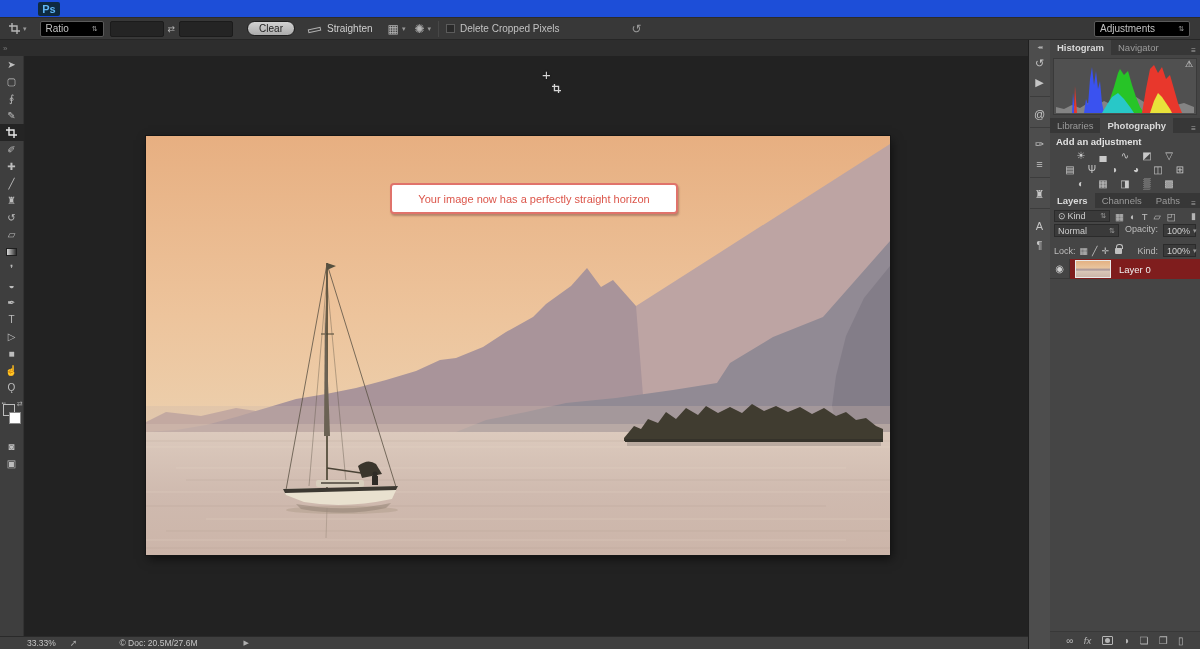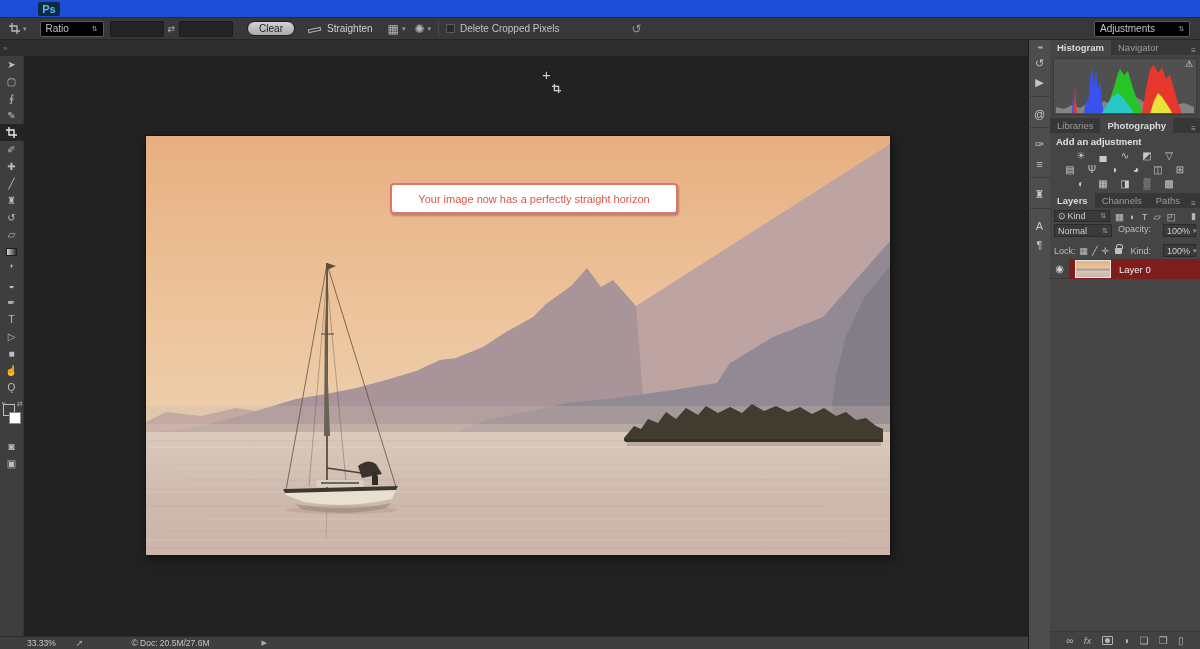--- a/index.html
+++ b/index.html
@@ -45,21 +45,21 @@
 
   
   #pasteboard { left:25px; top:56px; width:1003px; height:580px; background:#222; }
   #canvas { left:146px; top:136px; width:744px; height:419px; box-shadow:0 0 0 1px #161616, 2px 4px 10px rgba(0,0,0,.55); }
   #canvas svg { display:block; }
   #overlay-msg { left:390px; top:183px; width:288px; height:31px; background:#fff; border:2px solid #e0736b; border-radius:4px; display:flex; align-items:center; justify-content:center; font-size:11px; color:#dc564b; box-shadow:1px 2px 2px rgba(80,40,40,.35); }
   #cursor { left:542px; top:66px; color:#d6d6d6; font-size:15px; text-shadow:0 0 2px #000; }
   #cursor-crop { left:552px; top:79px; color:#cfcfcf; text-shadow:0 0 2px #000; }
 
   
-  #status-bar { left:0; top:636px; width:1028px; height:13px; background:#3f3f3f; border-top:1px solid #2a2a2a; display:flex; align-items:center; font-size:8.5px; color:#c6c6c6;gap:6px; }
+  #status-bar { left:0; top:636px; width:1028px; height:13px; background:#3f3f3f; border-top:1px solid #2a2a2a; display:flex; align-items:center; font-size:8.5px; color:#c6c6c6; }
   #status-zoom { margin-left:27px; }
   #status-export { margin-left:14px; color:#a8a8a8; font-size:9px; }
   #status-doc { margin-left:42px; }
   #status-arrow { margin-left:46px; font-size:7px; color:#b0b0b0; }
 
   
   #rail { left:1028px; top:40px; width:22px; height:609px; background:#4d4d4d; border-left:1px solid #1f1f1f; display:flex; flex-direction:column; align-items:center; }
   #rail-collapse { font-size:6px; color:#b0b0b0; margin:3px 0 4px; letter-spacing:-1px; }
   .rail-icon { width:20px; height:19px; display:flex; align-items:center; justify-content:center; color:#c6c6c6; font-size:11px; }
   .rail-gap { height:8px; border-top:1px solid #3c3c3c; margin-top:4px; width:20px; }
@@ -80,21 +80,21 @@
   .adj-row { display:flex; justify-content:center; gap:9px; margin-top:2px; }
   .adj-icon { color:#c9c9c9; font-size:10px; width:13px; height:12px; display:flex; align-items:center; justify-content:center; }
   #layers-tabs { top:153px; }
   #filter-row { position:absolute; top:168px; left:0; width:150px; height:16px; display:flex; align-items:center; padding:0 4px; gap:5px; }
   #kind-dd { width:56px; height:12px; font-size:9px; background:#3a3a3a; border:1px solid #2b2b2b; color:#cfcfcf; display:flex; align-items:center; padding:0 3px; gap:2px; }
   .filter-icon { color:#c0c0c0; font-size:9.5px; }
   #filter-toggle { margin-left:auto; color:#b5b5b5; font-size:9px; }
   #blend-row { position:absolute; top:184px; left:0; width:150px; height:18px; display:flex; align-items:flex-start; padding:0 4px; font-size:9px; }
   #blend-dd { width:82px; height:13px; }
   .mini-dd { background:#3a3a3a; border:1px solid #2b2b2b; color:#cfcfcf; display:flex; align-items:center; justify-content:space-between; padding:0 3px; font-size:9px; }
-  .pct-dd { width:33px; height:13px; margin-left:12px; }
+  .pct-dd { width:33px; height:13px; margin-left:5px; }
   #opacity-label { margin-left:6px; color:#bdbdbd; }
   #lock-row { position:absolute; top:202px; left:0; width:150px; height:17px; display:flex; align-items:center; padding:0 4px; font-size:9px; color:#bdbdbd; }
   .lock-icon { color:#c0c0c0; font-size:9px; margin-left:4px; }
   #padlock { width:7px; height:6px; background:#c0c0c0; border-radius:1px; position:relative; margin-left:6px; }
   #padlock:before { content:""; position:absolute; left:1px; top:-4px; width:5px; height:4px; border:1.3px solid #c0c0c0; border-bottom:none; border-radius:3px 3px 0 0; }
   #fill-label { margin-left:auto; }
   #layer-list { position:absolute; top:219px; left:0; width:150px; bottom:18px; background:#454545; }
   .layer-row { height:20px; display:flex; align-items:center; }
   .layer-row .eye-cell { width:20px; height:20px; background:#454545; border-right:1px solid #393939; border-bottom:1px solid #393939; display:flex; align-items:center; justify-content:center; color:#cfcfcf; font-size:10px; }
   .layer-row .row-body { flex:1; height:20px; display:flex; align-items:center; }

